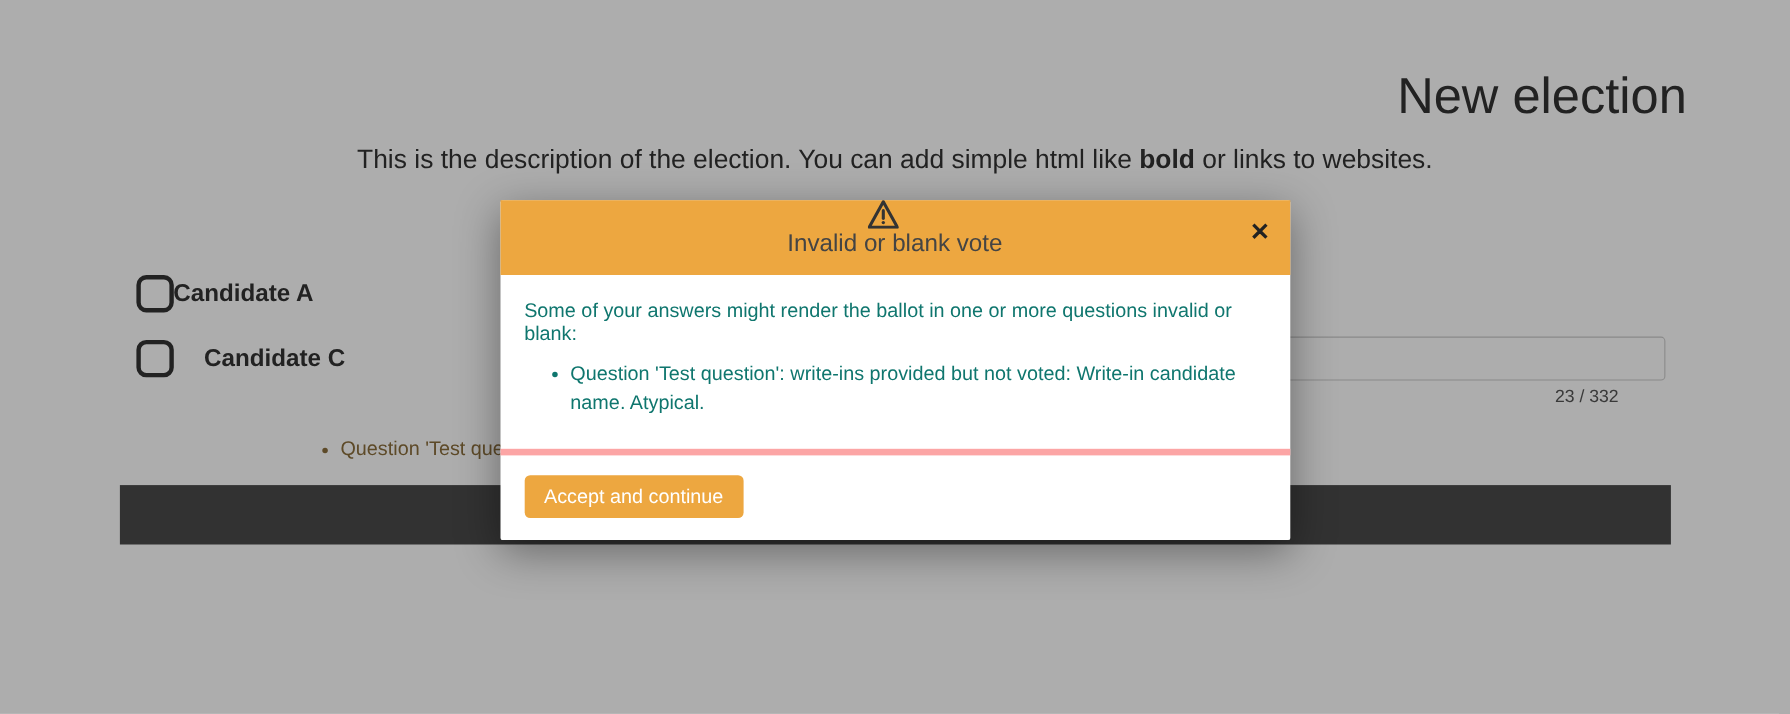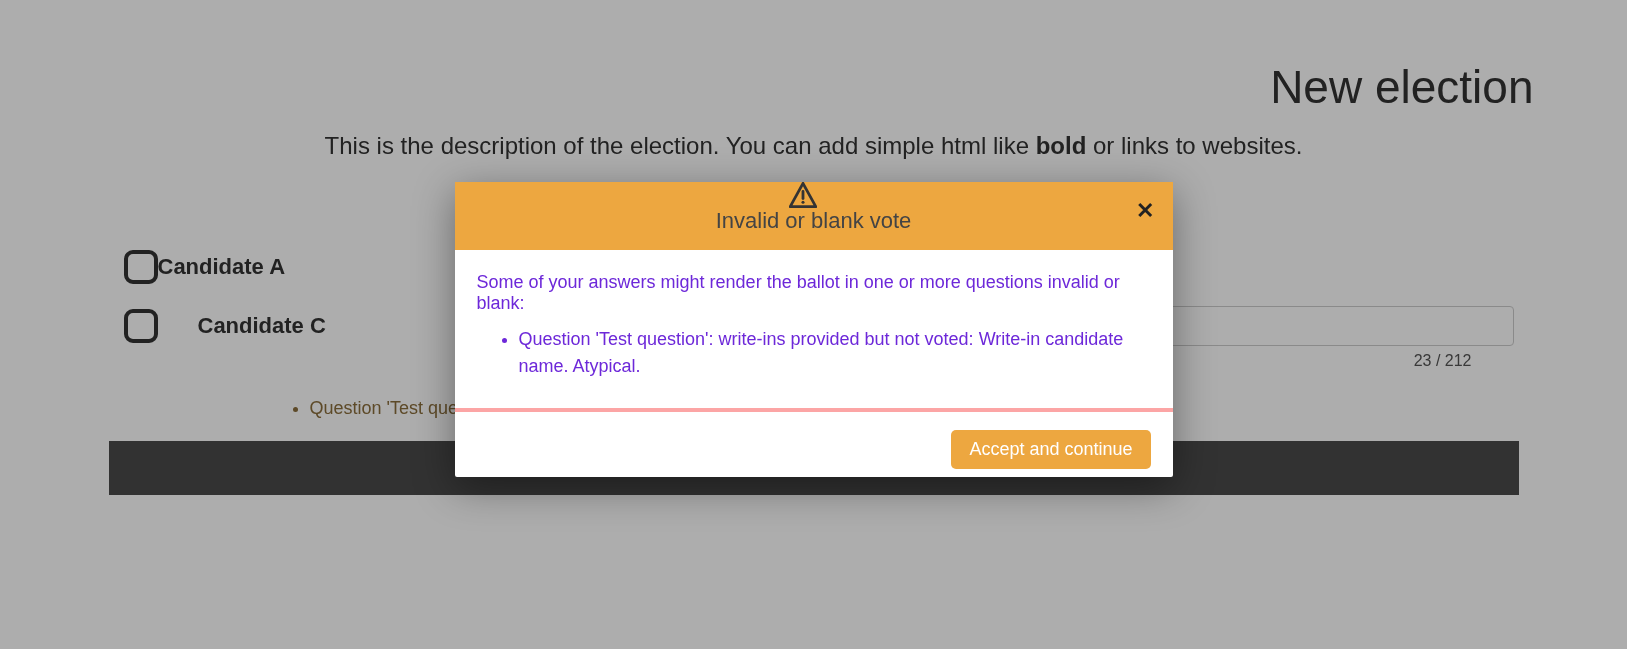--- a/index.html
+++ b/index.html
@@ -77,21 +77,21 @@
   .checkbox {
     width: 34px; height: 34px;
     border: 4px solid #333;
     border-radius: 9px;
     background: #fff;
   }
   .cand-label { font-size: 22px; font-weight: 700; color: #333; }
   .writein-row {
     display: flex;
     align-items: center;
-    gap: 40px;
+    gap: 28px;
     padding: 0 0 0 10px;
     text-align: center;
   }
   .writein-input {
     flex: 1;
     height: 40px;
     border: 1px solid #ccc;
     border-radius: 4px;
     background: #fff;
   }
@@ -157,30 +157,30 @@
     right: 18px; top: 18px;
     font-size: 22px;
     font-weight: 800;
     color: #222;
     cursor: pointer;
     line-height: 1;
   }
   .modal-body {
     padding: 22px 22px 10px 22px;
     font-size: 18px;
-    color: #6d28d9;
-    border-bottom: 4px solid #fca5a5;
+    color: #0f766e;
+    border-bottom: 6px solid #fca5a5;
   }
   .modal-body p { margin: 0 0 12px 0; }
   .modal-body ul { margin: 0 0 18px 0; padding-left: 42px; }
   .modal-body li { line-height: 1.5; }
   .modal-footer {
-    padding: 18px 22px 8px 22px;
-    display: flex;
-    justify-content: flex-end;
+    padding: 18px 22px 20px 22px;
+    display: flex;
+    justify-content: flex-start;
     gap: 12px;
   }
   .btn {
     font-size: 18px;
     padding: 9px 18px;
     border-radius: 5px;
     border: none;
     cursor: pointer;
   }
   .btn-primary { background: #eda740; color: #fff; }
@@ -203,21 +203,21 @@
       <div class="cand-row">
         <div class="checkbox"></div>
         <div class="cand-label">Candidate A</div>
       </div>
       <div class="writein-row">
         <div class="checkbox"></div>
         <div class="cand-label">Candidate C</div>
         <div style="flex:0 0 590px;"></div>
         <div class="writein-input"></div>
       </div>
-      <div class="counter">23 / 212</div>
+      <div class="counter">23 / 332</div>
     </div>
 
     <div class="warning-list">
       <ul>
         <li>Question 'Test question': write-ins provided but not voted: Write-in candidate name. Atypical.</li>
       </ul>
     </div>
 
     <div class="continue-bar">Continue</div>
 

